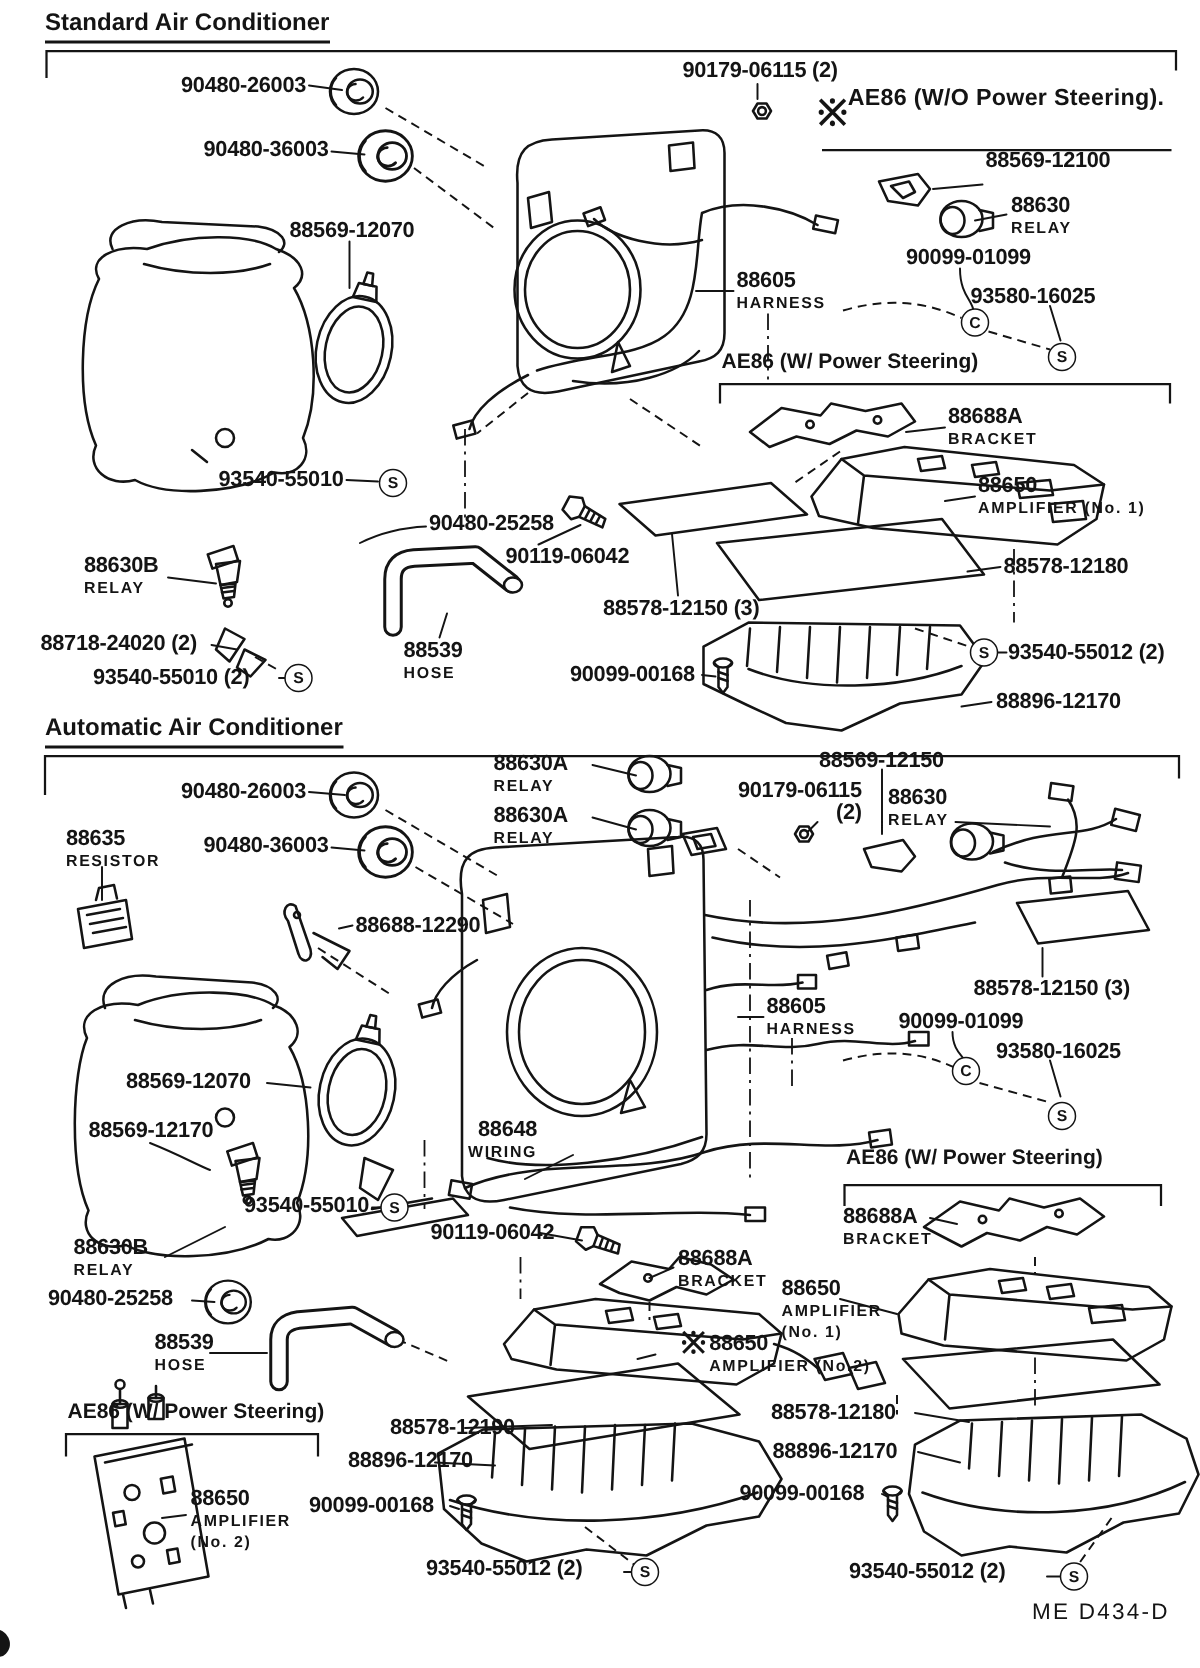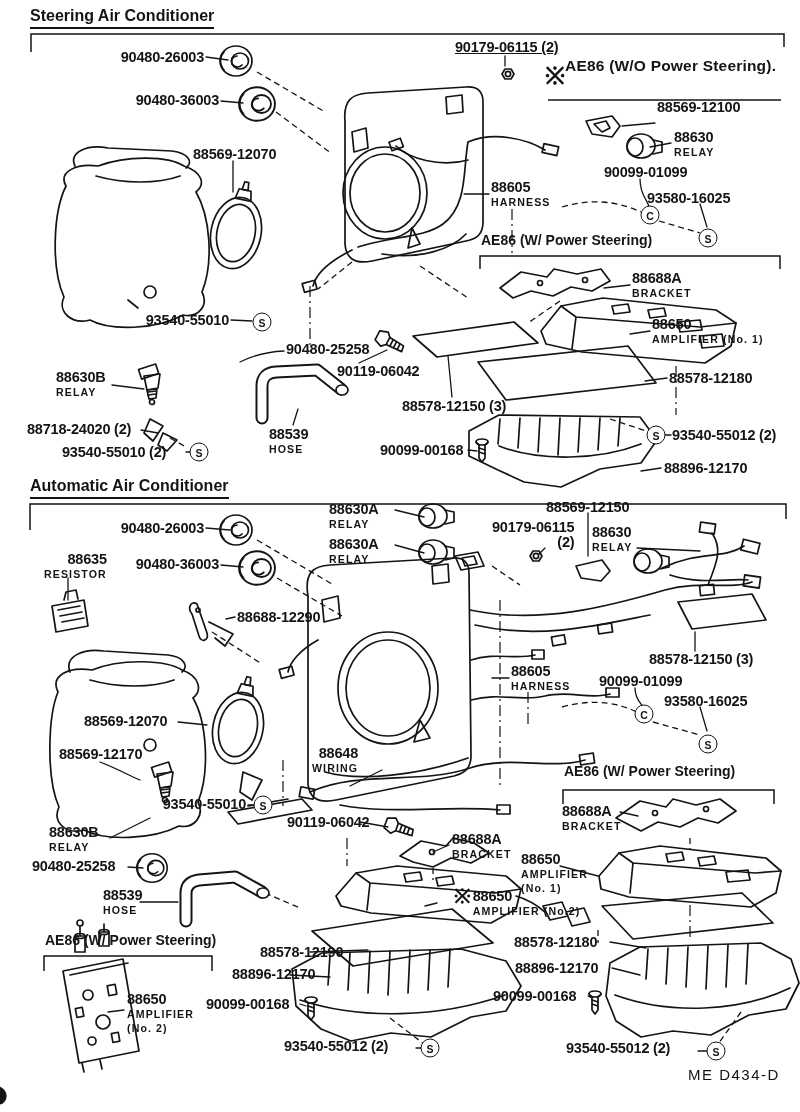--- a/index.html
+++ b/index.html
@@ -347,31 +347,31 @@
   </svg>
 
   <div class="note" style="left:545px;top:56px">
     <span class="mark">※</span>
     <span>
       <div class="nl">AE86 (W/O Power Steering).</div>
     </span>
   </div>
 
   <div class="footer" style="left:688px;top:1066px">ME  D434-D</div>
-<div class="hdr big" style="left: 30px; top: 7px;">Steering Air Conditioner</div>
+<div class="hdr big" style="left: 30px; top: 7px;">Standard Air Conditioner</div>
     <div class="hdr big" style="left: 30px; top: 477px;">Automatic Air Conditioner</div>
     <div class="hdr" style="left: 481px; top: 232px;">AE86 (W/ Power Steering)</div>
     <div class="hdr" style="left: 564px; top: 763px;">AE86 (W/ Power Steering)</div>
     <div class="hdr" style="left: 45px; top: 932px;">AE86 (W/ Power Steering)</div>
     <div class="lbl r" style="left: 204px; top: 50px;">
       <div class="lines">
         <div class="num">90480-26003</div>
       </div>
     </div>
-    <div class="lbl" style="left: 455px; top: 40px; text-decoration: underline;">
+    <div class="lbl" style="left: 455px; top: 40px;">
       <div class="lines">
         <div class="num">90179-06115 (2)</div>
       </div>
     </div>
     <div class="lbl" style="left: 657px; top: 100px;">
       <div class="lines">
         <div class="num">88569-12100</div>
       </div>
     </div>
     <div class="lbl" style="left: 674px; top: 130px;">
@@ -507,21 +507,21 @@
         <div class="num">88630</div>
         <div class="sub">RELAY</div>
       </div>
     </div>
     <div class="lbl" style="left: 329px; top: 537px;">
       <div class="lines">
         <div class="num">88630A</div>
         <div class="sub">RELAY</div>
       </div>
     </div>
-    <div class="lbl" style="left: 44px; top: 552px; text-align: right;">
+    <div class="lbl" style="left: 44px; top: 552px;">
       <div class="lines">
         <div class="num">88635</div>
         <div class="sub">RESISTOR</div>
       </div>
     </div>
     <div class="lbl r" style="left: 219px; top: 557px;">
       <div class="lines">
         <div class="num">90480-36003</div>
       </div>
     </div>

